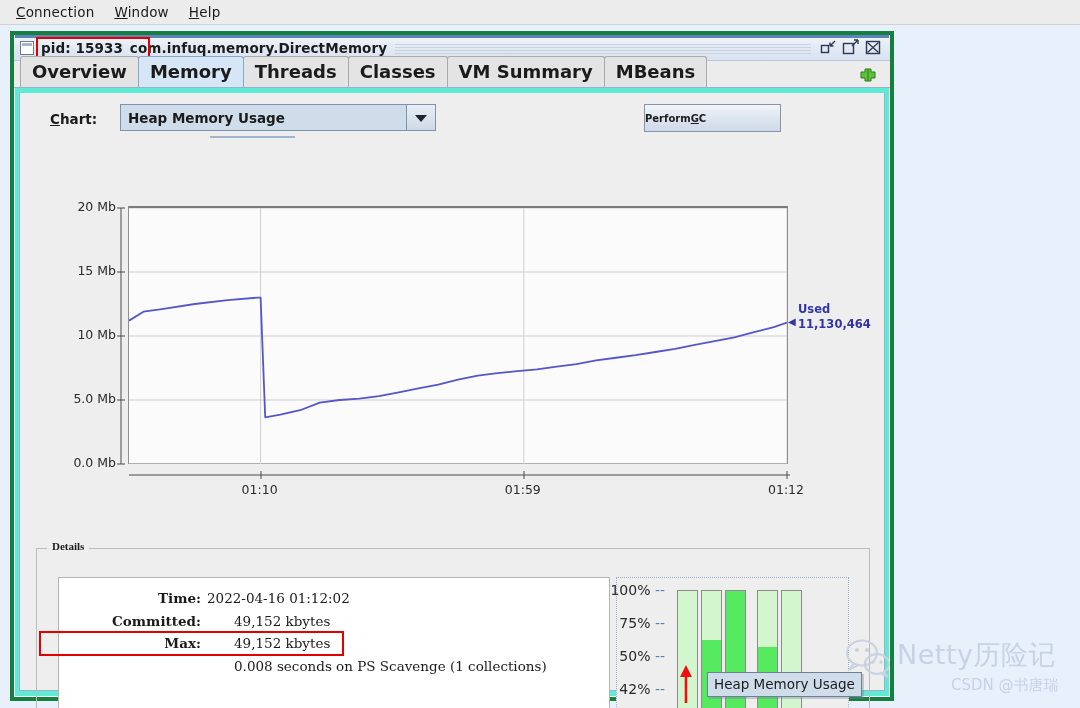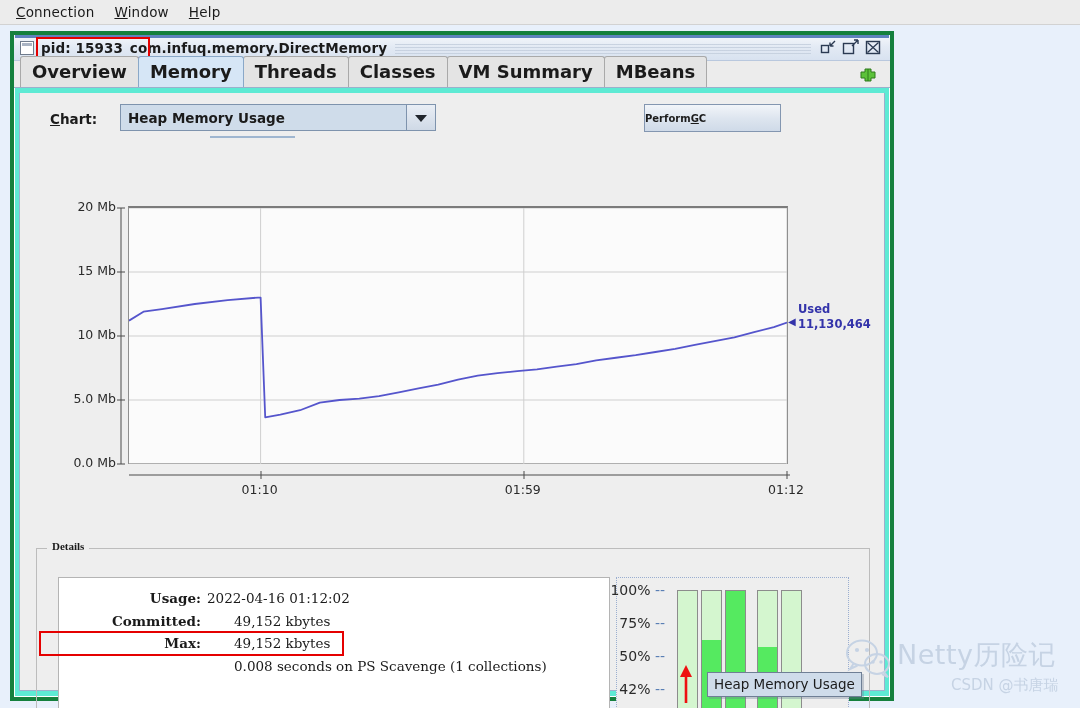--- a/index.html
+++ b/index.html
@@ -359,21 +359,21 @@
         <div>11,130,464</div>
       </div>
     </div>
 
     <div id="details-group">
       <div id="details-legend">Details</div>
       <div id="details-inner">
 
         <div id="details-text">
           <div class="drow">
-            <div class="dlabel">Usage:</div>
+            <div class="dlabel">Time:</div>
             <div class="dvalue">2022-04-16 01:12:02</div>
           </div>
           <div class="drow">
             <div class="dlabel">Committed:</div>
             <div class="dvalue indent">49,152 kbytes</div>
           </div>
           <div class="drow">
             <div class="dlabel">Max:</div>
             <div class="dvalue indent">49,152 kbytes</div>
           </div>

